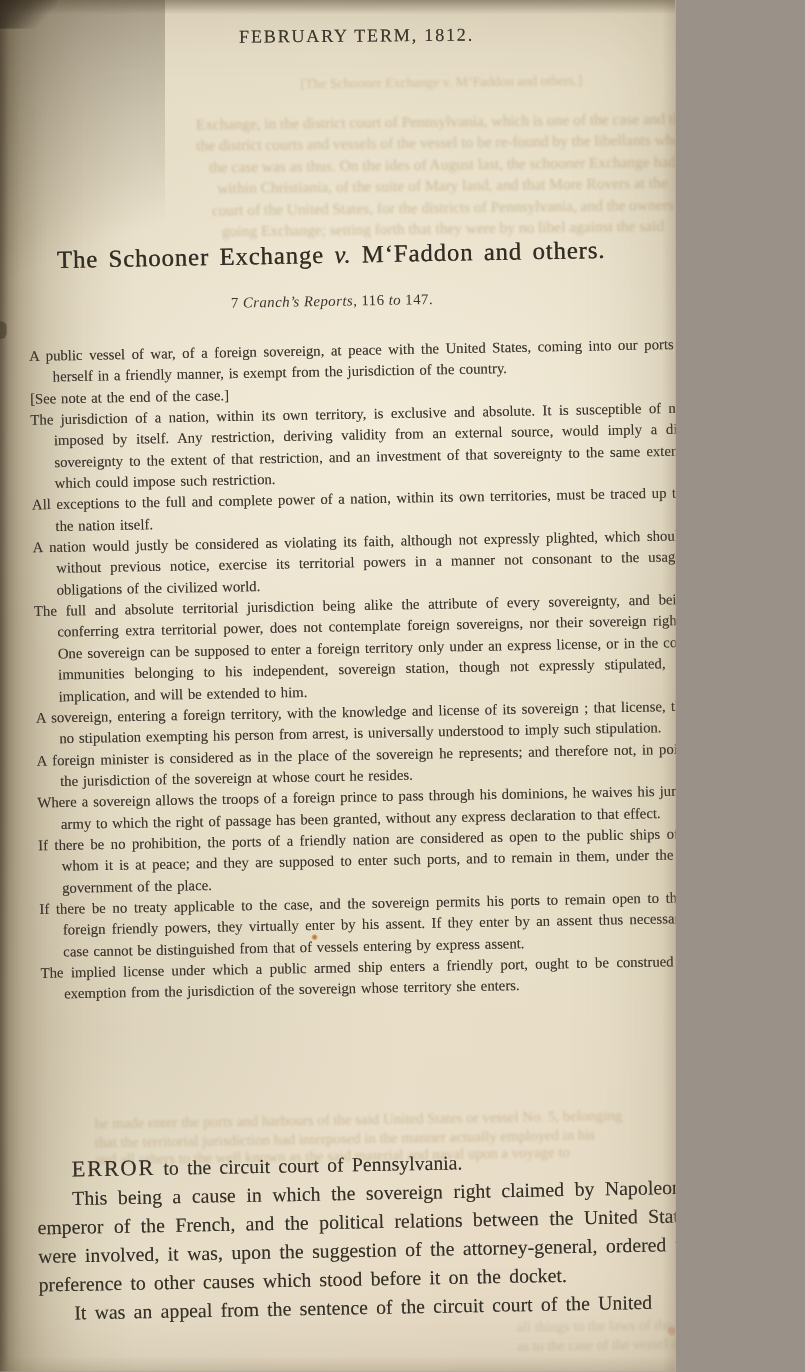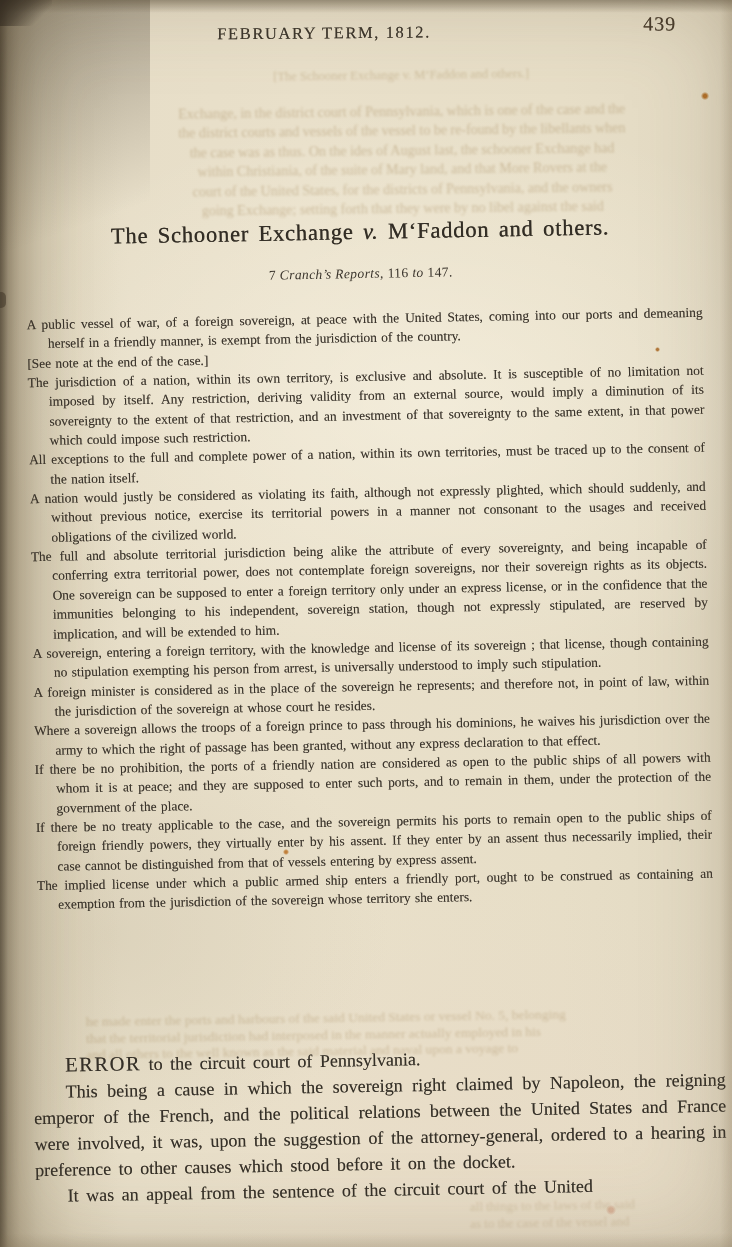--- a/index.html
+++ b/index.html
@@ -1,17 +1,17 @@
 <!DOCTYPE html>
 <html><head>
 <meta charset="utf-8">
 <style>
   html,body{margin:0;padding:0;background:#9a9288;}
   .page{
-    position:relative;width:732px;height:1247px;overflow:hidden;
+    position:relative;width:614px;height:1247px;overflow:hidden;
     font-family:"Liberation Serif", serif;color:#37322a;
     background:
       radial-gradient(ellipse 620px 420px at 58% 32%, rgba(255,251,238,.45), rgba(255,251,238,0) 70%),
       radial-gradient(ellipse 500px 380px at 70% 92%, rgba(232,214,196,.35), rgba(232,214,196,0) 70%),
       radial-gradient(ellipse 400px 300px at 15% 75%, rgba(210,200,176,.5), rgba(210,200,176,0) 70%),
       linear-gradient(90deg,#b4a88d 0px,#cdc2a8 14px,#dbd2ba 36px,#e2d9c2 70px,#e7dec8 130px,#e9e0ca 300px,#e7dec7 560px,#e3dac3 700px,#ddd4bd 732px);
   }
   .overlay{position:absolute;pointer-events:none;}
   .gutter{left:0;top:0;bottom:0;width:120px;
     background:linear-gradient(90deg, rgba(46,38,26,.62) 0px, rgba(84,72,52,.34) 8px, rgba(118,103,76,.22) 20px, rgba(150,134,104,.14) 44px, rgba(180,164,130,.07) 78px, rgba(0,0,0,0) 120px);}

